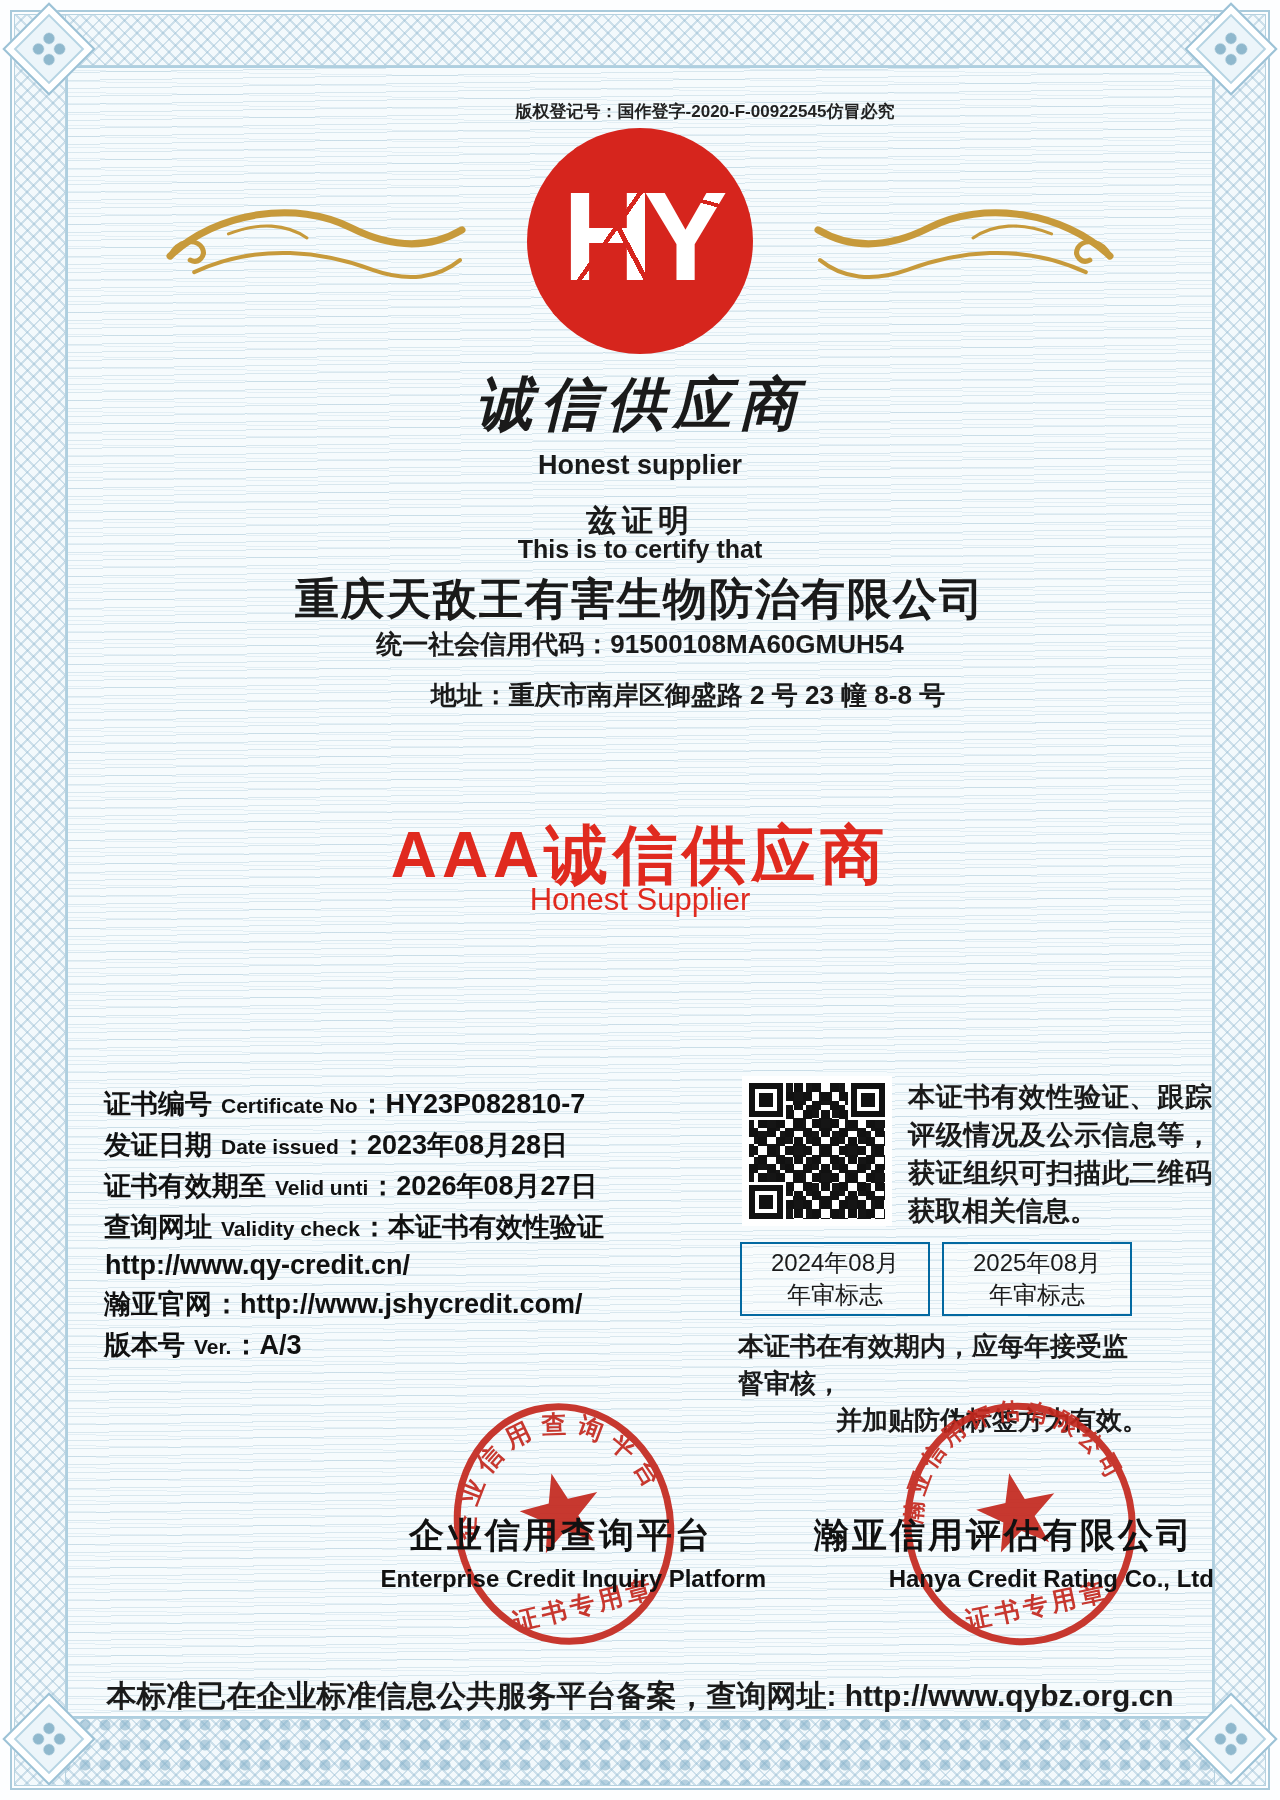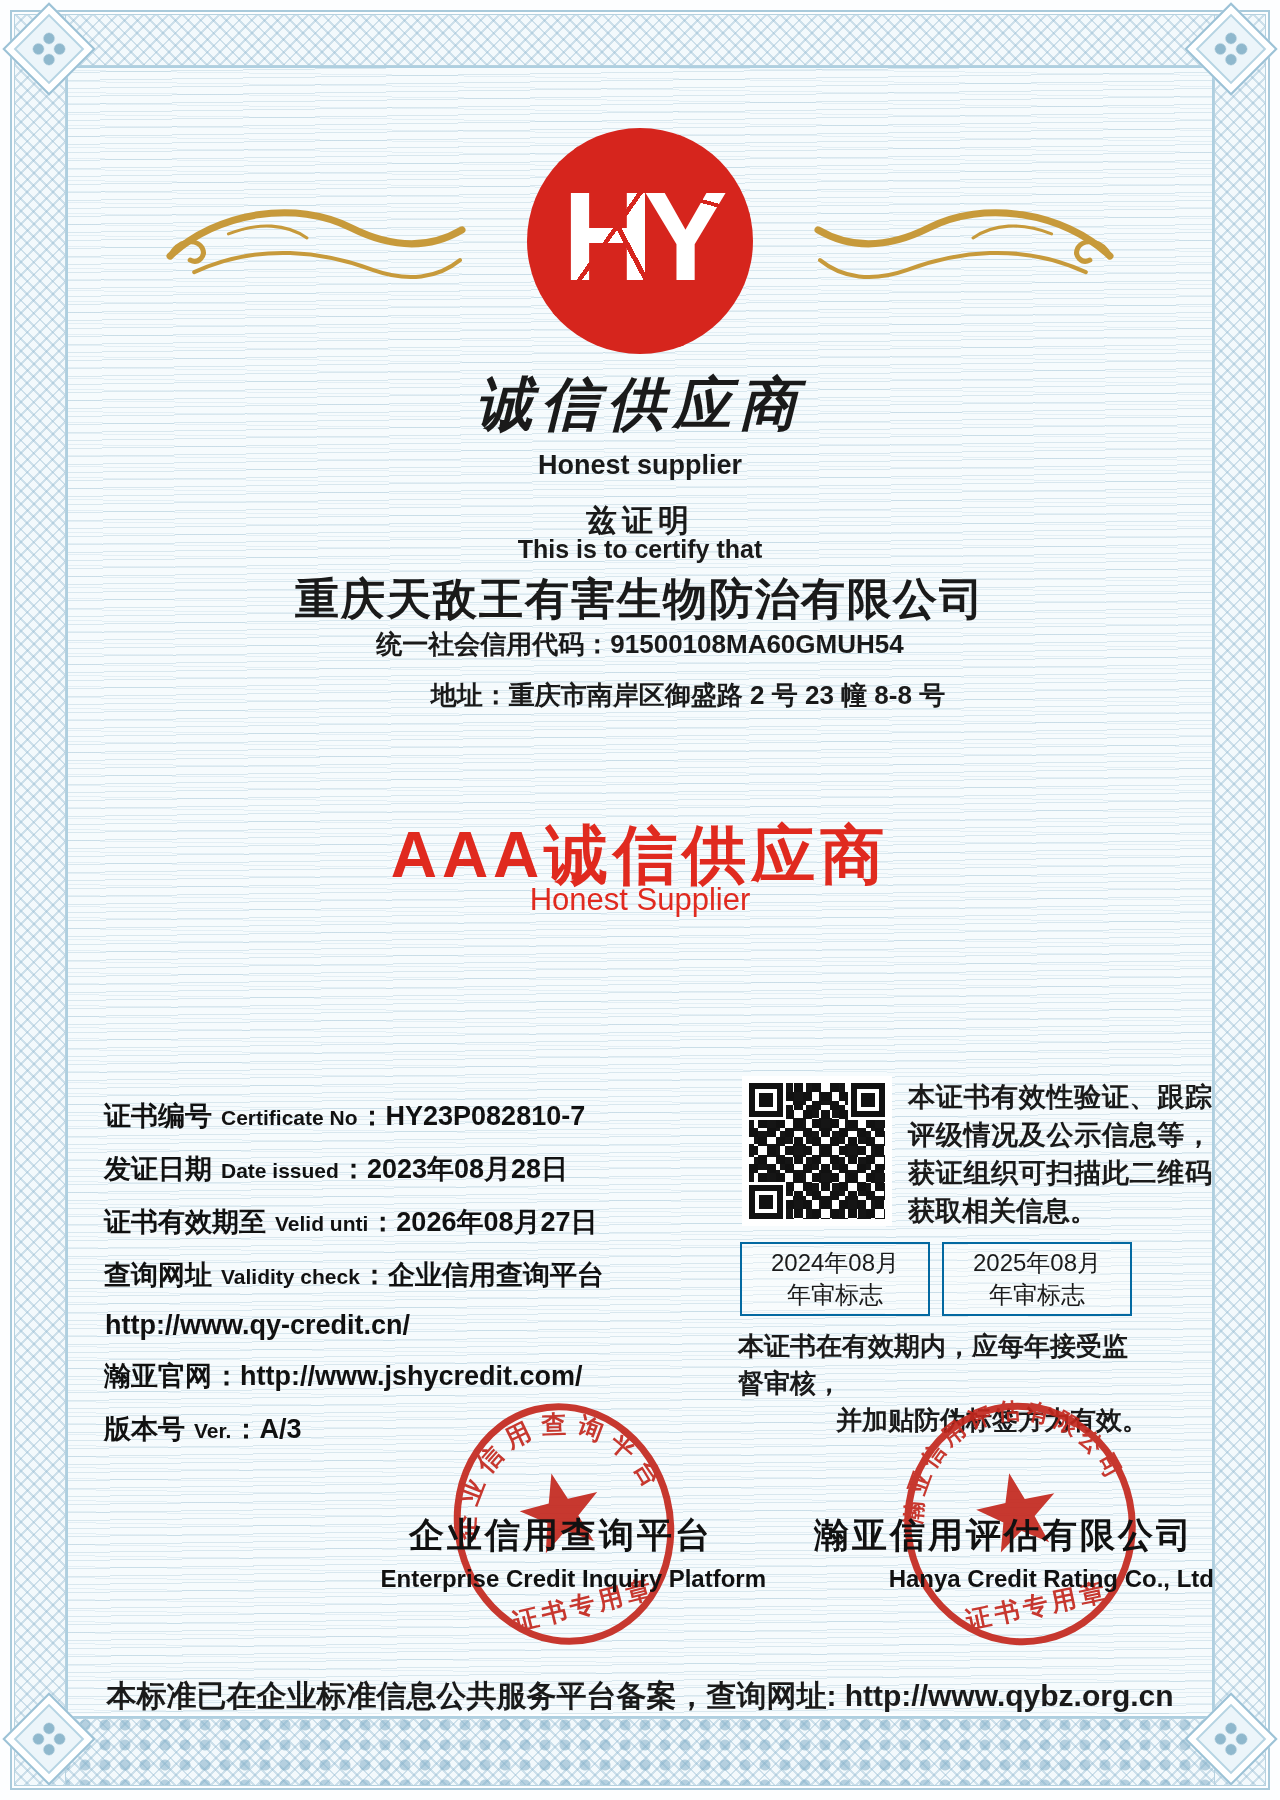--- a/index.html
+++ b/index.html
@@ -58,21 +58,21 @@
   .certify-cn{top:500px;font-size:31px;font-weight:700;letter-spacing:5px;}
   .certify-en{top:535px;font-size:25px;font-weight:700;}
   .company{top:570px;font-size:44px;font-weight:800;letter-spacing:2px;}
   .code-line{top:627px;font-size:26px;font-weight:700;}
   .addr-line{top:678px;font-size:26px;font-weight:700;padding-left:48px;}
   .award-cn{top:812px;font-size:64px;font-weight:700;color:#e02a1f;letter-spacing:5px;}
   .award-en{top:882px;font-size:31px;color:#e02a1f;font-weight:400;}
   .info-block{left:104px;top:1086px;width:600px;}
   .info-line{display:flex;align-items:baseline;margin-bottom:5px;font-size:27px;font-weight:700;color:#111;white-space:nowrap;}
   .info-line .en{font-size:21px;margin-left:9px;font-weight:700;}
-  .info-line .val{margin-left:1px;margin-top:12px;}
+  .info-line .val{margin-left:1px;}
   .qr-box{left:742px;top:1076px;width:150px;height:150px;background:#fff;}
   .qr-pattern{position:absolute;inset:7px;background-color:#fff;
     background-image:
       repeating-conic-gradient(#111 0 25%, transparent 0 50%),
       repeating-conic-gradient(#151515 0 25%, transparent 0 50%);
     background-size:18px 18px,26px 26px;background-position:0 0,5px 9px;}
   .qf{position:absolute;width:34px;height:34px;border:6px solid #111;background:#fff;box-sizing:border-box;
     box-shadow:0 0 0 3px #fff;}
   .qf::after{content:"";position:absolute;inset:4px;background:#111;}
   .qf.tl{top:0;left:0}.qf.tr{top:0;right:0}.qf.bl{bottom:0;left:0}
@@ -102,20 +102,21 @@
   <div class="band band-top"></div>
   <div class="band band-bottom"></div>
   <div class="band band-left"></div>
   <div class="band band-right"></div>
   <div class="frame-inner"></div>
   <div class="corner tl"></div>
   <div class="corner tr"></div>
   <div class="corner bl"></div>
   <div class="corner br"></div>
 
+  <div class="abs ctr copyright">版权登记号：国作登字-2020-F-00922545仿冒必究</div>
 
   <svg class="abs flourish left" viewBox="0 0 300 100">
     <g fill="none" stroke="#c79a3b" stroke-linecap="round">
       <path d="M6 62 C 52 18, 132 6, 186 34 C 226 54, 262 56, 296 36" stroke-width="7"></path>
       <path d="M30 78 C 95 48, 160 58, 208 76 C 242 88, 272 84, 294 66" stroke-width="4"></path>
       <path d="M64 40 C 94 28, 122 30, 142 44" stroke-width="3"></path>
       <path d="M6 62 C 14 46, 32 44, 38 54 C 42 62, 34 70, 26 66" stroke-width="5"></path>
     </g>
   </svg>
   <svg class="abs flourish right" viewBox="0 0 300 100">
@@ -154,21 +155,21 @@
       <span class="val">：2023年08月28日</span>
     </div>
     <div class="info-line">
       <span class="cn">证书有效期至</span>
       <span class="en">Velid unti</span>
       <span class="val">：2026年08月27日</span>
     </div>
     <div class="info-line">
       <span class="cn">查询网址</span>
       <span class="en">Validity check</span>
-      <span class="val">：企业信用查询平台</span>
+      <span class="val">：本证书有效性验证</span>
     </div>
     <div class="info-line">
       <span class="val">http://www.qy-credit.cn/</span>
     </div>
     <div class="info-line">
       <span class="cn">瀚亚官网</span>
       <span class="val">：http://www.jshycredit.com/</span>
     </div>
     <div class="info-line">
       <span class="cn">版本号</span>

